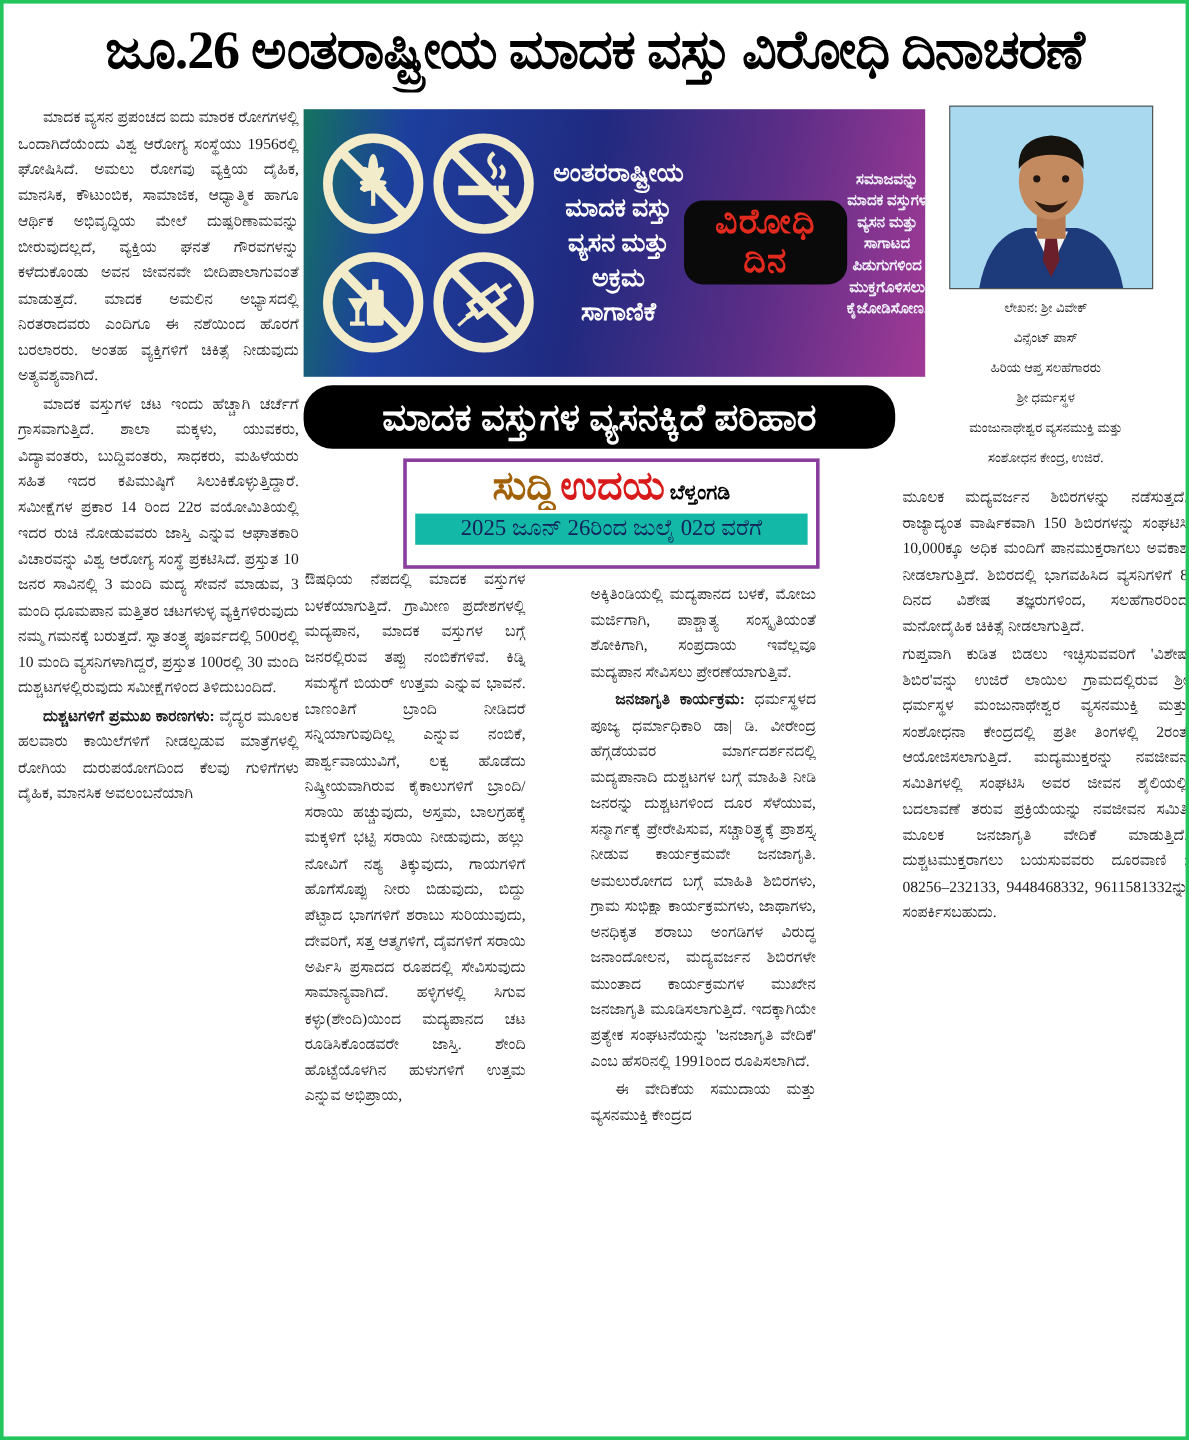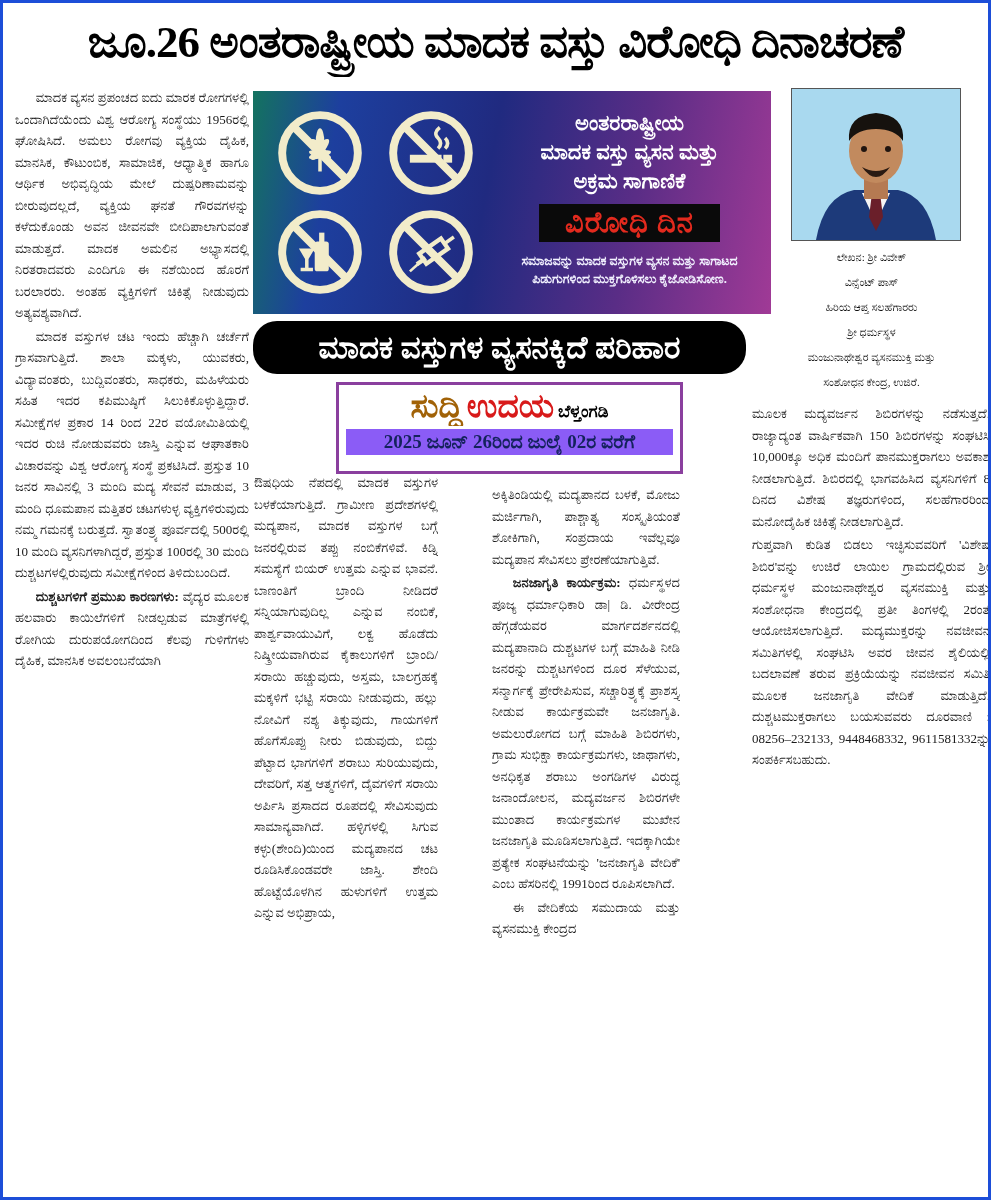--- a/index.html
+++ b/index.html
@@ -1,18 +1,18 @@
 <!DOCTYPE html>
 <html><head>
 <meta charset="utf-8">
 <style>
   html,body{margin:0;padding:0;background:#e8e8e8;}
   .page{
     position:relative;width:991px;height:1200px;background:#ffffff;
-    border:3px solid #1d4ed8;box-sizing:border-box;overflow:hidden;
+    border:3px solid #22c55e;box-sizing:border-box;overflow:hidden;
     font-family:"Liberation Serif","DejaVu Serif",serif;color:#1a1a1a;
   }
   
   .headline{
     position:absolute;left:6px;top:4px;width:973px;height:70px;
     display:flex;align-items:center;justify-content:center;
     font-size:45px;font-weight:bold;letter-spacing:-1px;color:#000;
     white-space:nowrap;overflow:hidden;
   }
   
@@ -27,44 +27,44 @@
   
   .poster{
     position:absolute;left:250px;top:88px;width:518px;height:223px;
     background:linear-gradient(100deg,#14735f 0%,#1d3f9e 16%,#202a80 45%,#5a2d86 72%,#a03a96 100%);
     display:flex;overflow:hidden;
   }
   .signs{width:235px;display:grid;grid-template-columns:1fr 1fr;grid-template-rows:1fr 1fr;
     gap:4px;padding:14px 4px 14px 14px;box-sizing:border-box;}
   .sign{display:flex;align-items:center;justify-content:center;}
   .sign svg{width:88px;height:88px;}
-  .poster-text{flex:1;display:flex;flex-direction:column;align-items:center;justify-content:flex-start;
+  .poster-text{flex:1;display:flex;flex-direction:row;align-items:center;justify-content:flex-start;
     color:#fff;text-align:center;padding:18px 10px;box-sizing:border-box;}
   .poster-title{font-size:21px;line-height:29px;font-weight:bold;}
   .poster-highlight{margin:8px 0 10px 0;background:#0a0a0a;color:#e32a1e;
-    font-size:29px;font-weight:bold;padding:2px 26px;letter-spacing:1px;}
+    font-size:29px;font-weight:bold;padding:2px 26px;letter-spacing:1px;border-radius:16px;}
   .poster-tagline{font-size:12.5px;line-height:18px;font-weight:bold;color:#f2f2ff;}
   
   .banner{
     position:absolute;left:250px;top:318px;width:493px;height:53px;background:#000;
     color:#fff;display:flex;align-items:center;justify-content:center;
     font-size:31px;font-weight:bold;white-space:nowrap;overflow:hidden;border-radius:24px;
   }
   
   .masthead{
     position:absolute;left:333px;top:379px;width:347px;height:92px;
     border:3px solid #8a3f9e;box-sizing:border-box;background:#fff;text-align:center;
   }
   .masthead-name{margin-top:3px;white-space:nowrap;overflow:hidden;}
   .mh-black{font-size:33px;font-weight:bold;color:#a16207;}
   .mh-red{font-size:33px;font-weight:bold;color:#d81a1a;}
   .mh-place{font-size:17px;font-weight:bold;color:#000;}
   .masthead-date{
-    margin:3px 7px 0 7px;background:#8b5cf6;color:#14225c;
-    font-size:19px;font-weight:bold;padding:2px 0;white-space:nowrap;overflow:hidden;
+    margin:3px 7px 0 7px;background:#14b8a6;color:#14225c;
+    font-size:19px;font-weight:normal;padding:2px 0;white-space:nowrap;overflow:hidden;
   }
   
   .photo{
     position:absolute;left:788px;top:85px;width:168px;height:151px;
     border:1px solid #555;overflow:hidden;background:#a9d9ef;
   }
   .photo svg{width:100%;height:100%;display:block;}
   
   .author{
     position:absolute;left:750px;top:242px;width:237px;height:156px;

